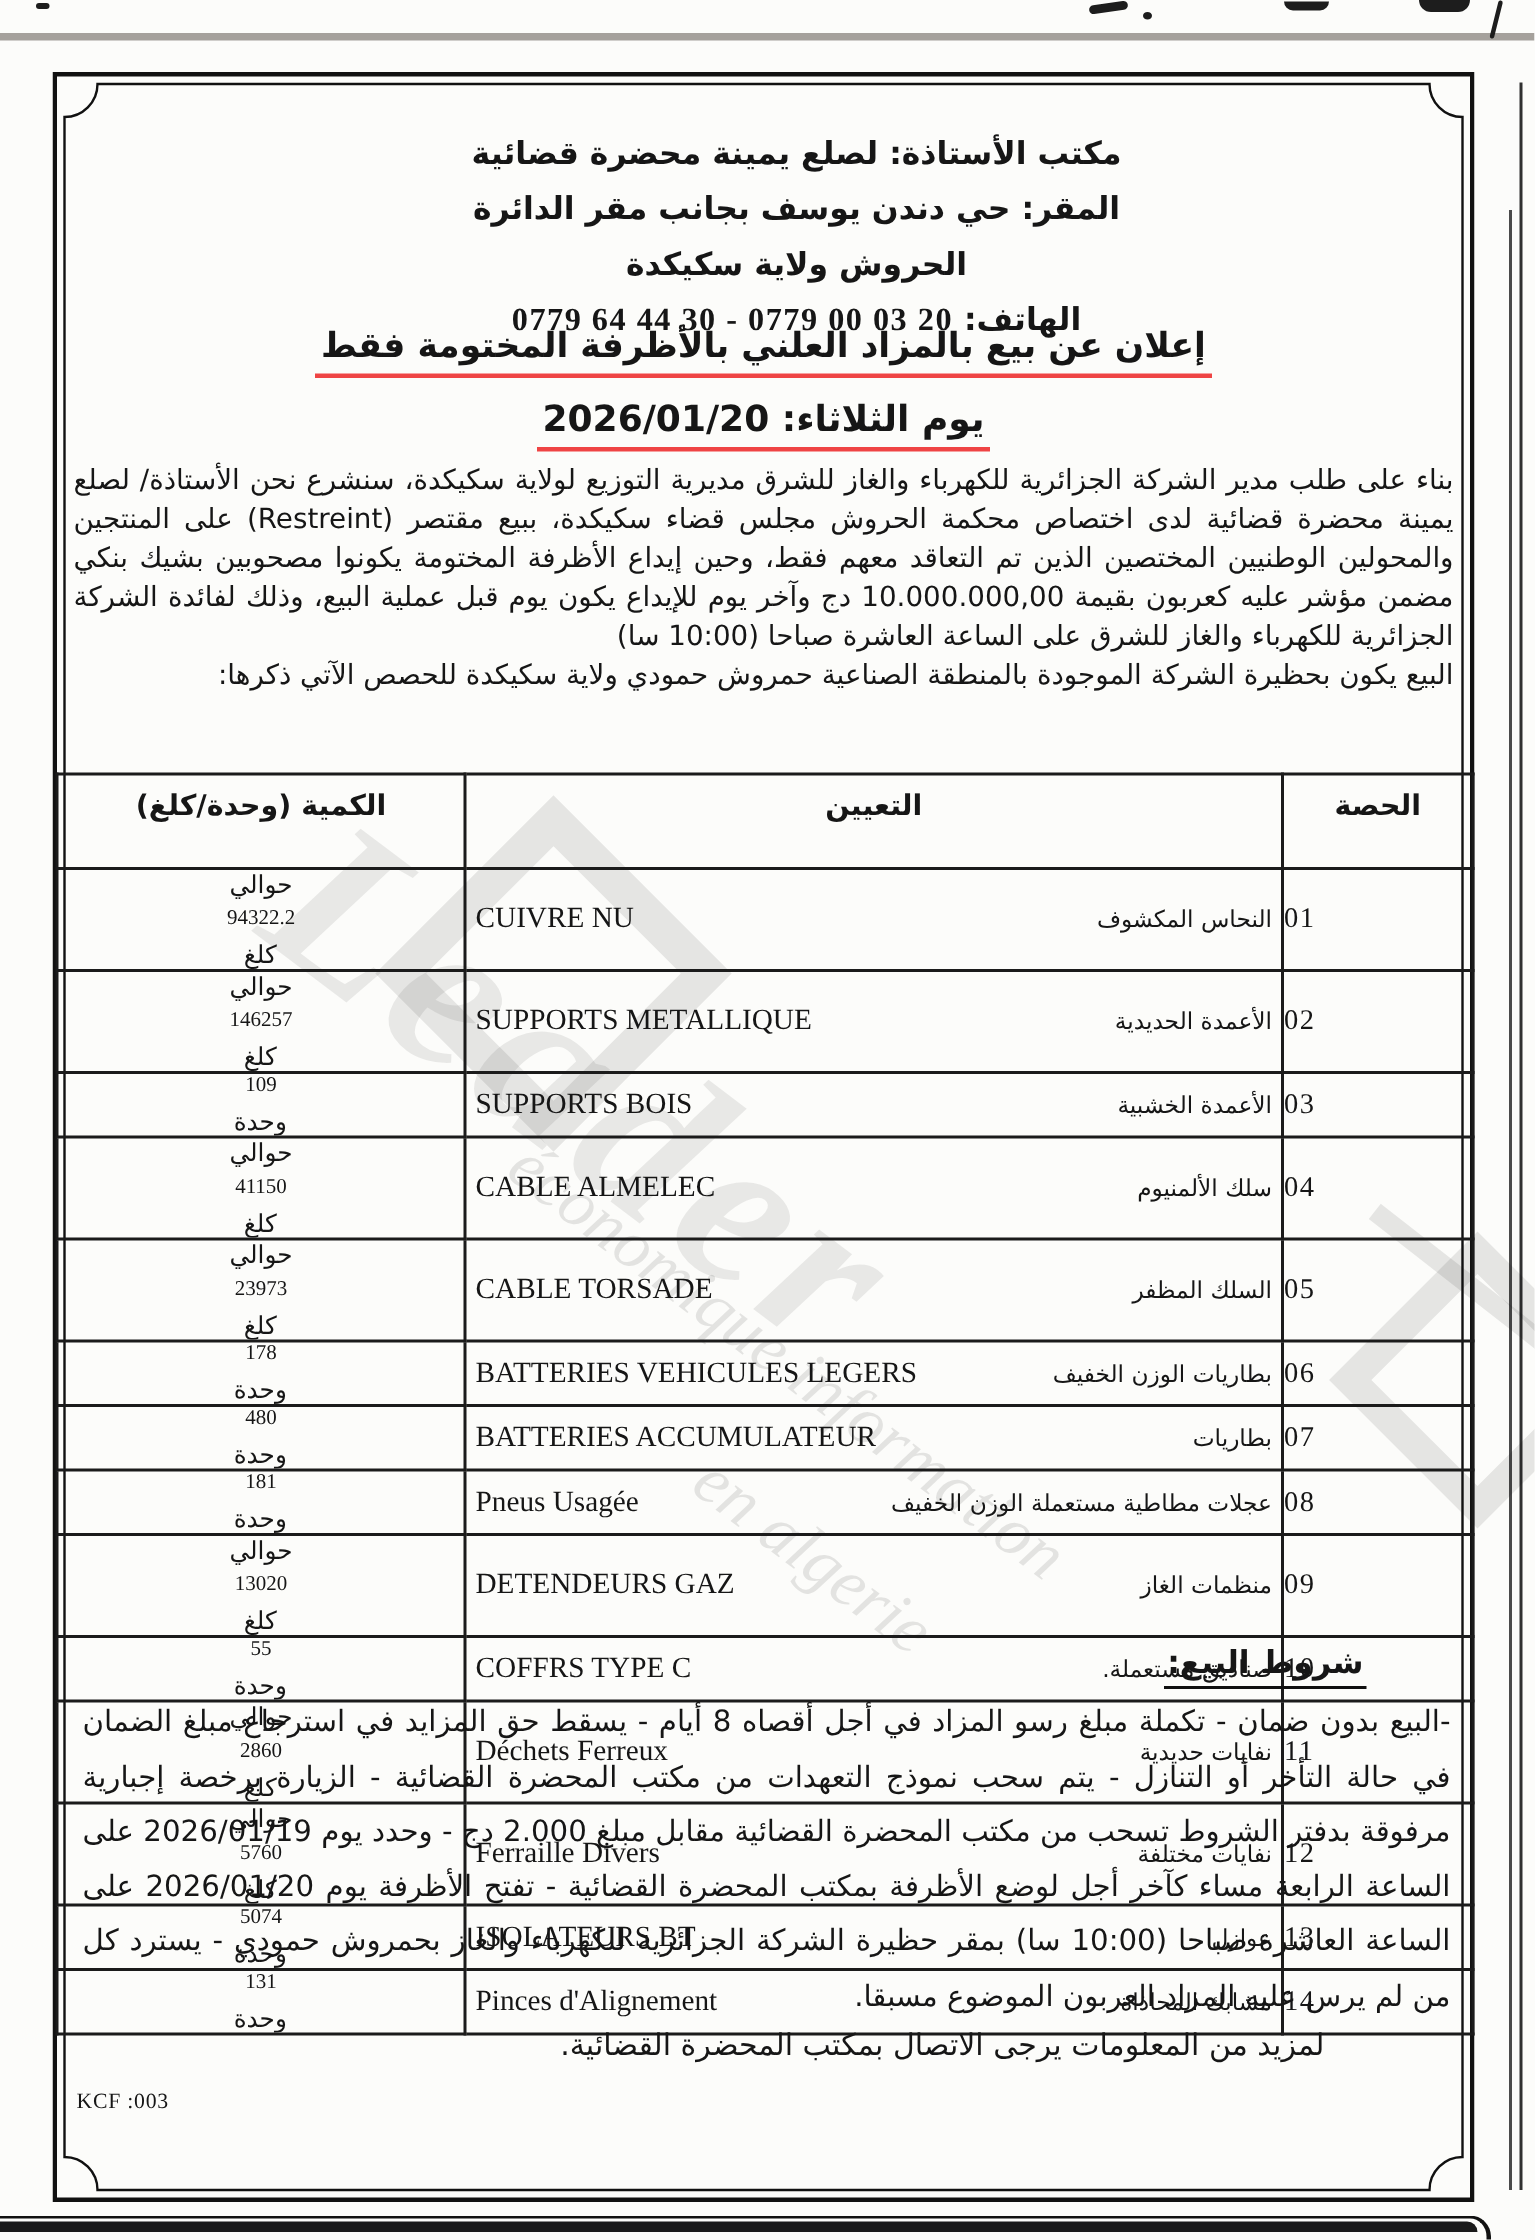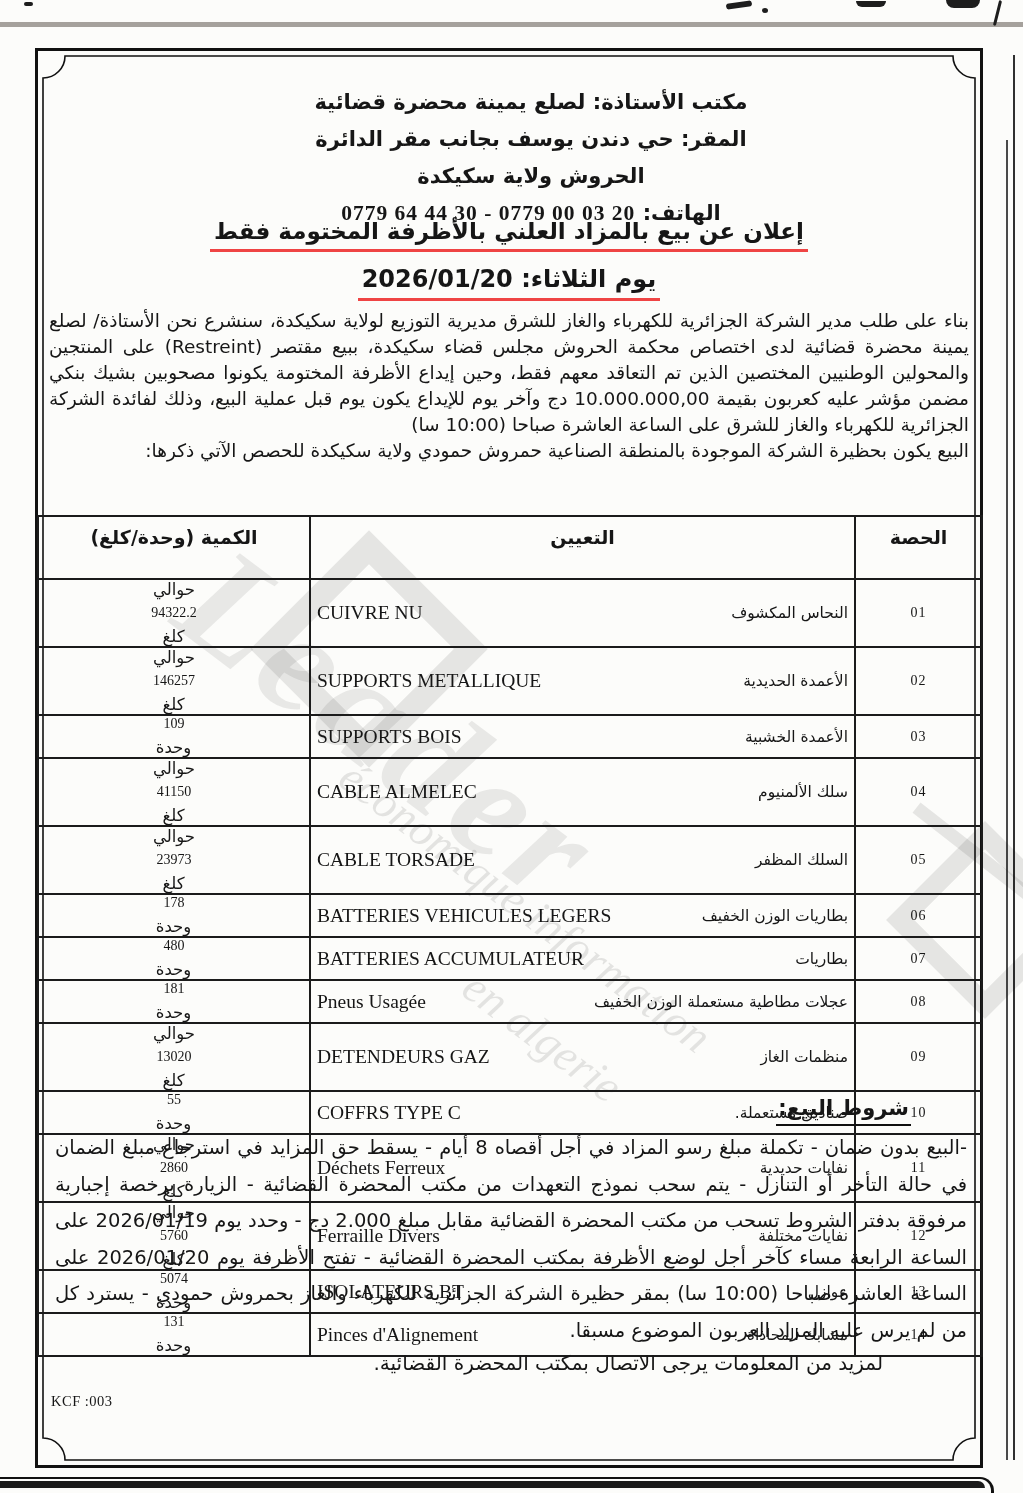--- a/index.html
+++ b/index.html
@@ -48,21 +48,21 @@
     font-size:19px;direction:rtl;text-align:center;}
   table.lots tbody tr{height:34px;}
   table.lots tbody tr.tall{height:50px;}
   .qty{display:flex;justify-content:center;align-items:center;gap:6px;direction:ltr;
     font-size:16.5px;white-space:nowrap;flex-direction:column;}
   .qty .qty-value{font-family:Liberation Serif, serif;font-size:14px;}
   .qty .qty-unit{margin-left:-1px;}
   .desg{display:flex;justify-content:space-between;align-items:center;padding:1px 6px;gap:6px;}
   .desg .fr{font-family:"Liberation Serif",serif;font-size:19.5px;white-space:nowrap;}
   .desg .ar{font-size:15.5px;direction:rtl;white-space:nowrap;}
-  td.lot-cell{text-align:center;font-family:"Liberation Serif",serif;font-size:14px;letter-spacing:1px;}
+  td.lot-cell{font-family:"Liberation Serif",serif;font-size:19px;letter-spacing:1px;}
   
   .cond-title{position:absolute;top:1048px;right:72px;direction:rtl;}
   .cond-title > span{display:inline-block;font-weight:bold;font-size:21px;
     border-bottom:2.5px solid #101010;padding:0 2px 4px;white-space:nowrap;}
   .cond-body{position:absolute;top:1082px;right:16px;width:912px;direction:rtl;
     text-align:justify;font-size:19.5px;line-height:36.5px;font-weight:500;}
   .contact-line{position:absolute;top:1303px;right:100px;direction:rtl;font-size:20px;
     font-weight:500;white-space:nowrap;}
   .ref-code{position:absolute;top:1345px;left:16px;font-family:"Liberation Serif",serif;
     font-size:14.5px;letter-spacing:.5px;}

